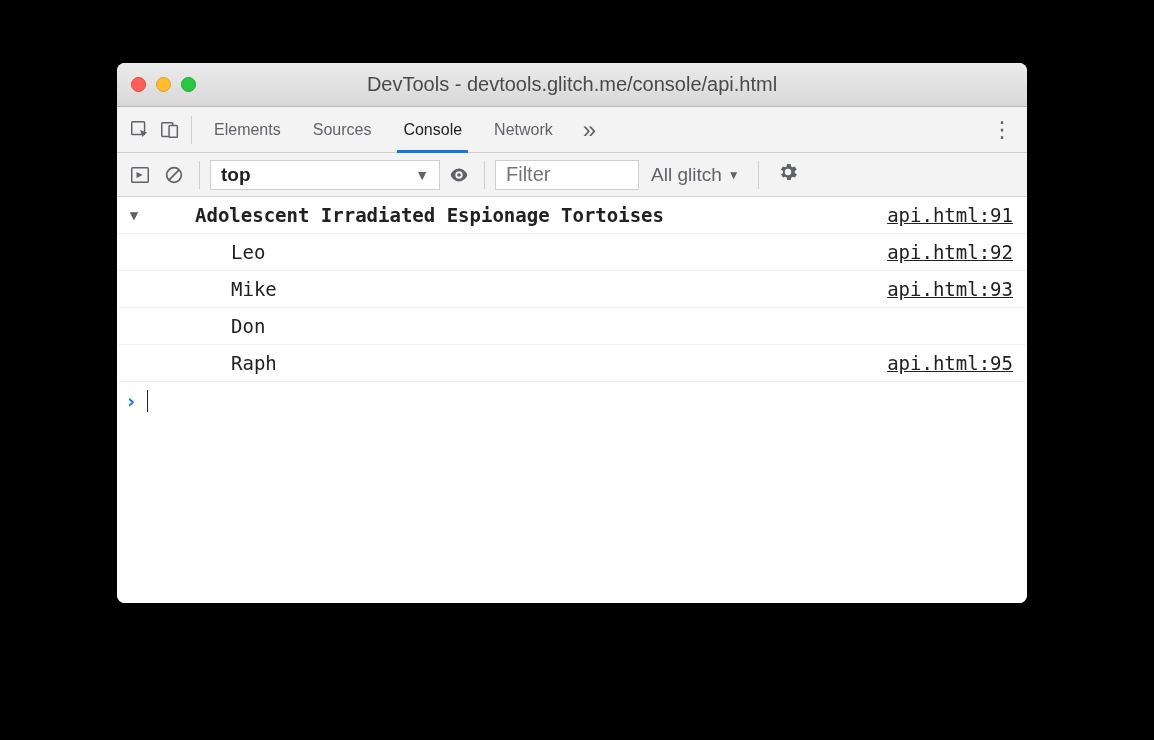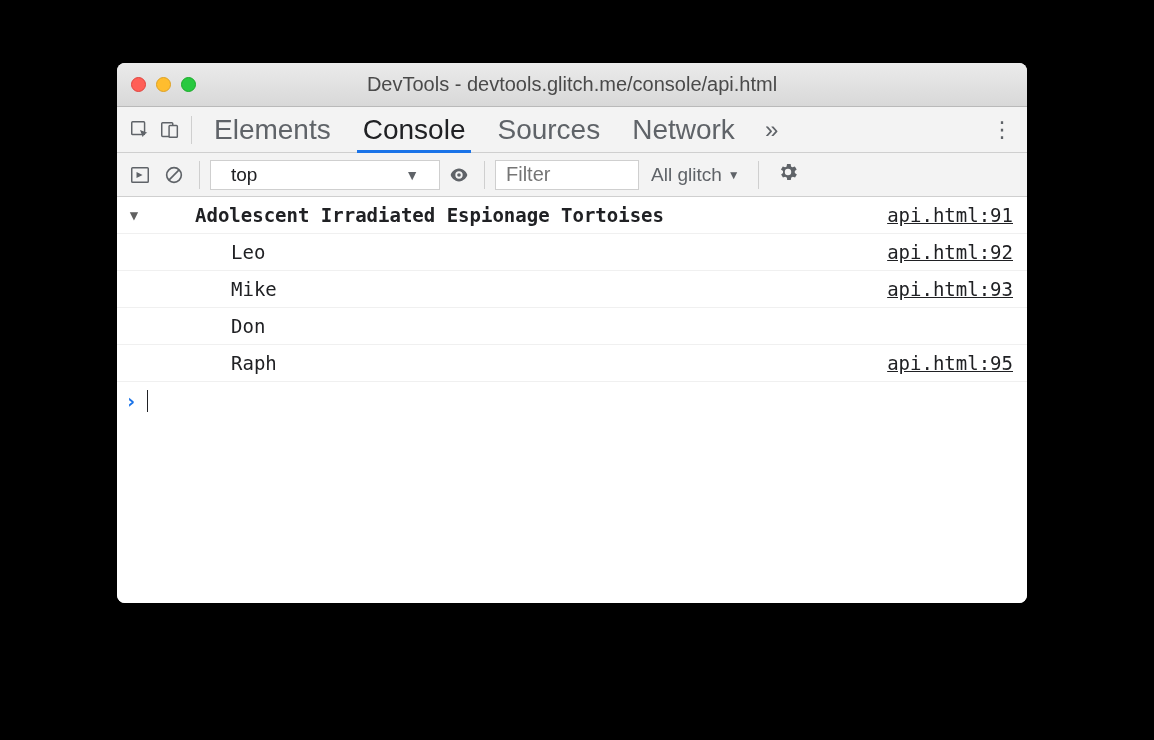--- a/index.html
+++ b/index.html
@@ -66,21 +66,21 @@
     color: #5f6368;
     cursor: pointer;
   }
   .tool-icon svg { width: 22px; height: 22px; }
   .vsep { width:1px; height:28px; background:#cfcfcf; margin:0 6px; }
   .tab {
     padding: 0 16px;
     height: 100%;
     display: flex;
     align-items: center;
-    font-size: 28px;
+    font-size: 16px;
     color: #5f6368;
     cursor: pointer;
   }
   .tab.active {
     color: #202124;
     position: relative;
   }
   .tab.active::after {
     content:"";
     position:absolute;
@@ -98,25 +98,26 @@
     display:flex;
     align-items:center;
     background:#f3f3f3;
     padding:0 8px;
     gap:4px;
   }
   .ctx-select {
     display:flex; align-items:center;
     background:#fff;
     border:1px solid #cfcfcf;
-    height:30px; padding:0 20px;
+    height:30px; padding:0 10px;
     font-size:19px; color:#202124;
     min-width:230px;
     justify-content:space-between;
     cursor:pointer;
+    font-weight:bold;
   }
   .ctx-select .caret { color:#5f6368; font-size:14px;}
   .filter {
     border:1px solid #cfcfcf;
     height:30px;
     padding:0 10px;
     font-size:20px;
     color:#80868b;
     width:144px;
     font-family: inherit;
@@ -195,22 +196,22 @@
       </svg>
     </div>
     <div class="tool-icon">
       <svg viewBox="0 0 24 24" fill="none" stroke="currentColor" stroke-width="1.6">
         <rect x="3" y="4" width="12" height="15" rx="1"></rect>
         <rect x="11" y="7" width="9" height="13" rx="1" fill="#f3f3f3"></rect>
       </svg>
     </div>
     <div class="vsep"></div>
     <div class="tab">Elements</div>
+    <div class="tab">Sources</div>
     <div class="tab active">Console</div>
-    <div class="tab">Sources</div>
     <div class="tab">Network</div>
     <div class="more-tabs">»</div>
     <div class="menu-right">
       <div class="kebab">⋮</div>
     </div>
   </div>
 
   <div class="toolbar">
     <div class="tool-icon">
       <svg viewBox="0 0 24 24" fill="none" stroke="currentColor" stroke-width="1.6">

